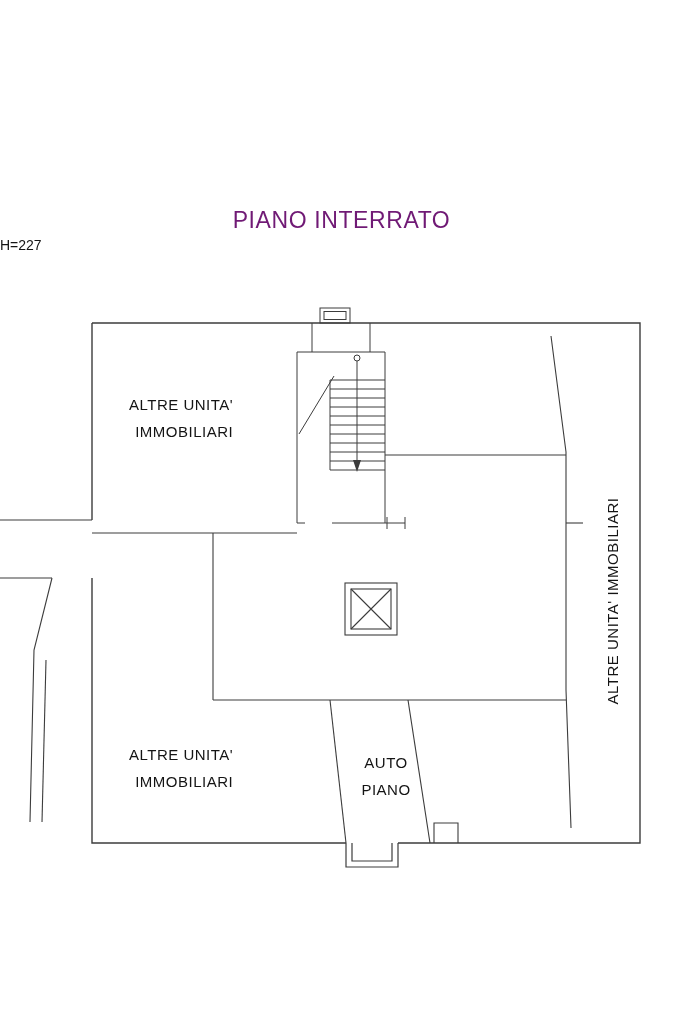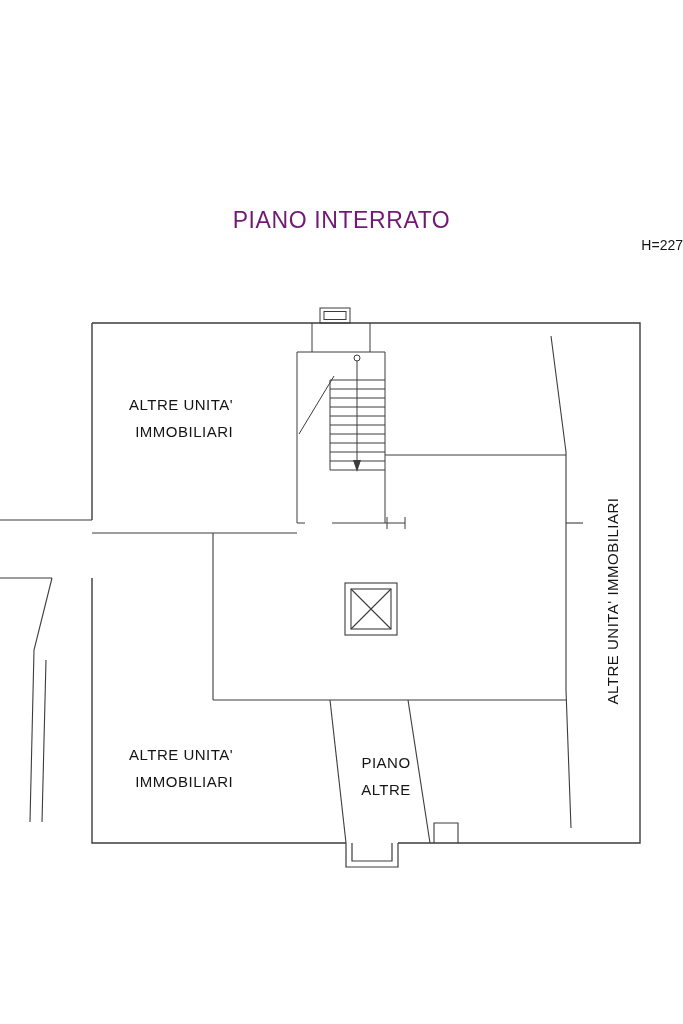--- a/index.html
+++ b/index.html
@@ -13,21 +13,21 @@
     font-family: "Liberation Sans", sans-serif;
     color: #141414;
   }
   .plan-svg { position: absolute; left: 0; top: 0; width: 683px; height: 1024px; }
   .title {
     position: absolute; top: 196px; left: 0; width: 100%;
     text-align: center; font-size: 23px; letter-spacing: 0.6px; color: #701a75; margin-top: 11px;
   }
   .subtitle {
     position: absolute; top: 237px; left: 0; width: 100%;
-    text-align: right; font-size: 14px; color: #141414;
+    text-align: left; font-size: 14px; color: #141414;
   }
   .room-label {
     position: absolute;
     font-size: 15px; letter-spacing: 0.5px; line-height: 27px; color: #141414;
     white-space: nowrap;
     text-align: right;
   }
   .room-label.top-left  { left: 129px; top: 391px; }
   .room-label.bottom-left { left: 129px; top: 741px; }
   .room-label.parking { left: 338px; top: 749px; width: 96px; text-align: center; }
@@ -108,19 +108,19 @@
     <div>ALTRE UNITA'</div>
     <div>IMMOBILIARI</div>
   </div>
 
   <div class="room-label bottom-left">
     <div>ALTRE UNITA'</div>
     <div>IMMOBILIARI</div>
   </div>
 
   <div class="room-label parking">
+    <div>AUTO</div>
     <div>PIANO</div>
-    <div>ALTRE</div>
   </div>
 
   <div class="room-label right-strip">ALTRE UNITA' IMMOBILIARI</div>
 
 </div>
 
 </body></html>

